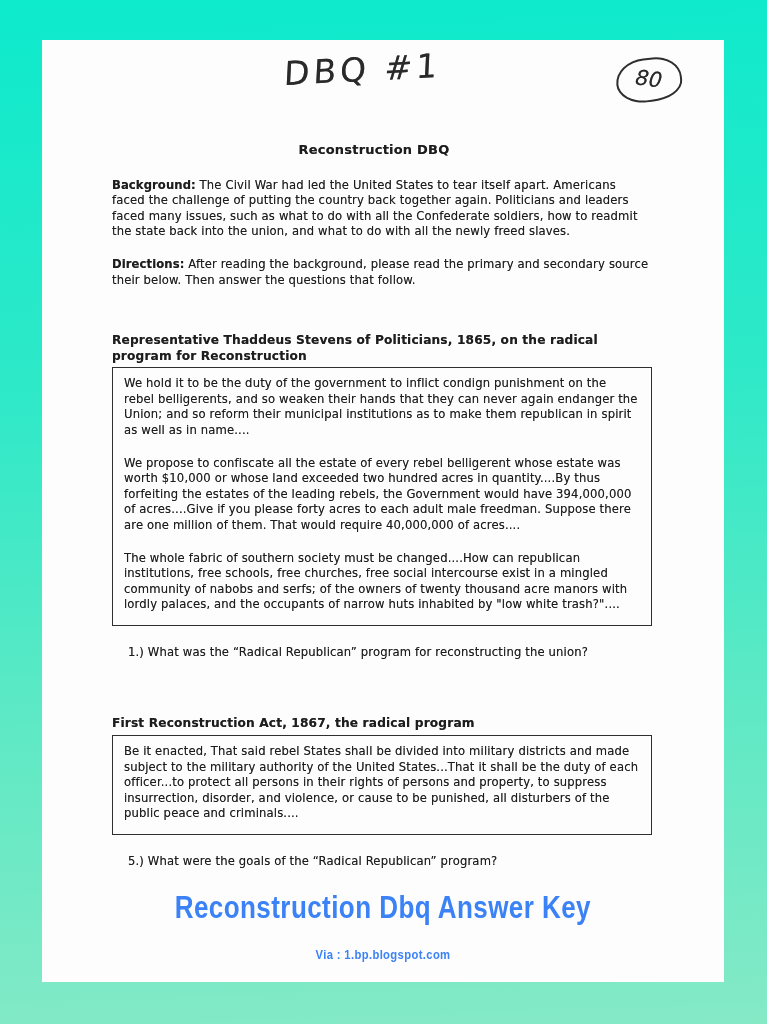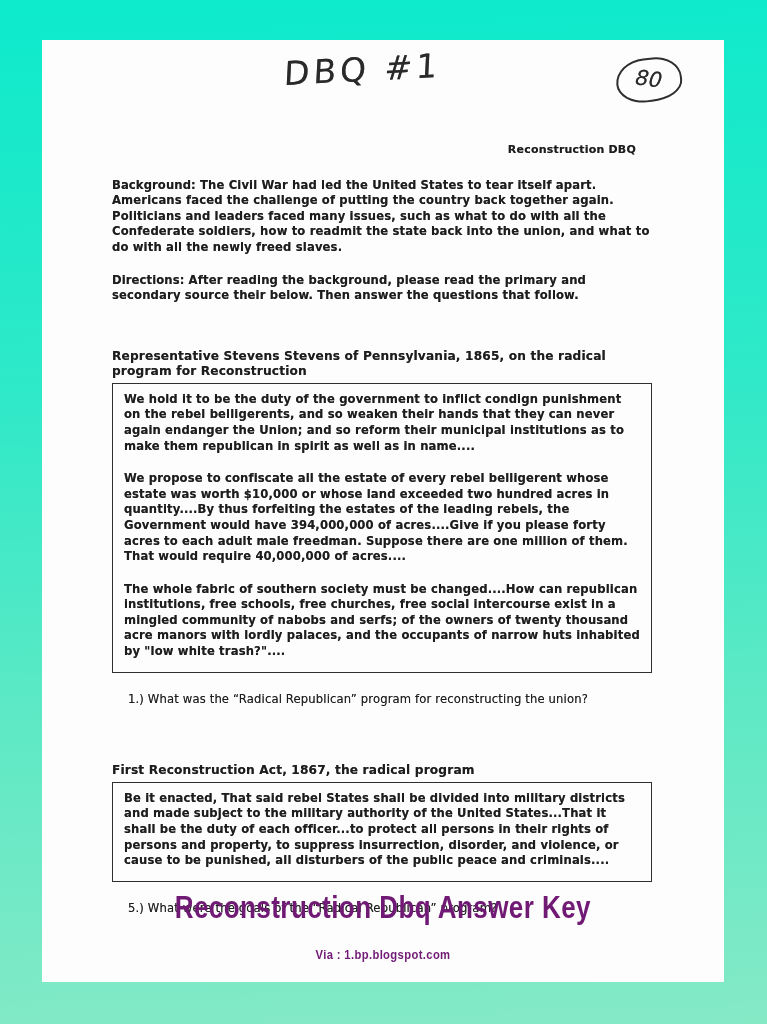--- a/index.html
+++ b/index.html
@@ -24,33 +24,33 @@
     transform:rotate(-3deg) skewX(-6deg);
     font-weight:400;
   }
   .grade-circle{
     position:absolute;left:504px;top:2px;width:62px;height:40px;
     border:2.5px solid #2e2e2e;border-radius:50% 46% 55% 48%/60% 55% 48% 52%;
     display:flex;align-items:center;justify-content:center;
     transform:rotate(-6deg);
   }
   .grade-value{font-size:21px;font-weight:500;color:#2a2a2a;transform:rotate(14deg) skewX(-10deg);}
-  .doc-title{text-align:right;font-weight:bold;font-size:11px;margin:0 16px 20px 0;letter-spacing:.2px;}
-  .para{margin:0 0 17px 0;font-weight:bold;}
+  .doc-title{text-align:center;font-weight:bold;font-size:13px;margin:0 16px 20px 0;letter-spacing:.2px;}
+  .para{margin:0 0 17px 0;}
   .para b{letter-spacing:.1px;}
   .gap-lg{height:28px;}
   .gap-xl{height:56px;}
   .section-heading{font-weight:bold;font-size:12.2px;line-height:15.5px;margin:0 0 3px 0;}
   .quote-box{
     border:1.6px solid #2f2f2f;padding:8px 11px 6px 11px;margin:0;
     background:#fdfdfd;
   }
   .quote-box .para:last-child{margin-bottom:6px;}
   .question{margin:19px 0 0 16px;}
-  .footer{position:absolute;left:0;width:100%;top:850px;text-align:center;color:#701a75;}
+  .footer{position:absolute;left:0;width:100%;top:850px;text-align:center;color:#3b82f6;}
   .footer-title{
     display:inline-block;font-family:"Liberation Sans", sans-serif;
     font-size:31px;font-weight:700;letter-spacing:.5px;
     transform:scaleX(.84);transform-origin:center;
     white-space:nowrap;
   }
   .footer-caption{
     margin-top:22px;display:inline-block;font-family:"Liberation Sans", sans-serif;
     font-size:12.5px;font-weight:700;letter-spacing:.4px;
     transform:scaleX(.9);transform-origin:center;display:block;
@@ -71,21 +71,21 @@
 
     <div class="doc-title">Reconstruction DBQ</div>
 
     <p class="para"><b>Background:</b><span> The Civil War had led the United States to tear itself apart. Americans faced the challenge of putting the country back together again. Politicians and leaders faced many issues, such as what to do with all the Confederate soldiers, how to readmit the state back into the union, and what to do with all the newly freed slaves.</span></p>
 
     <p class="para"><b>Directions:</b><span> After reading the background, please read the primary and secondary source their below. Then answer the questions that follow.</span></p>
 
     <div class="gap-lg"></div>
 
     <div>
-      <div class="section-heading">Representative Stevens Stevens of Pennsylvania, 1865, on the radical program for Reconstruction</div>
+      <div class="section-heading">Representative Thaddeus Stevens of Politicians, 1865, on the radical program for Reconstruction</div>
       <div class="quote-box">
         <p class="para">We hold it to be the duty of the government to inflict condign punishment on the rebel belligerents, and so weaken their hands that they can never again endanger the Union; and so reform their municipal institutions as to make them republican in spirit as well as in name....</p>
         <p class="para">We propose to confiscate all the estate of every rebel belligerent whose estate was worth $10,000 or whose land exceeded two hundred acres in quantity....By thus forfeiting the estates of the leading rebels, the Government would have 394,000,000 of acres....Give if you please forty acres to each adult male freedman. Suppose there are one million of them. That would require 40,000,000 of acres....</p>
         <p class="para">The whole fabric of southern society must be changed....How can republican institutions, free schools, free churches, free social intercourse exist in a mingled community of nabobs and serfs; of the owners of twenty thousand acre manors with lordly palaces, and the occupants of narrow huts inhabited by "low white trash?"....</p>
       </div>
       <p class="question">1.) What was the “Radical Republican” program for reconstructing the union?</p>
     </div>
 
     <div class="gap-xl"></div>
 

